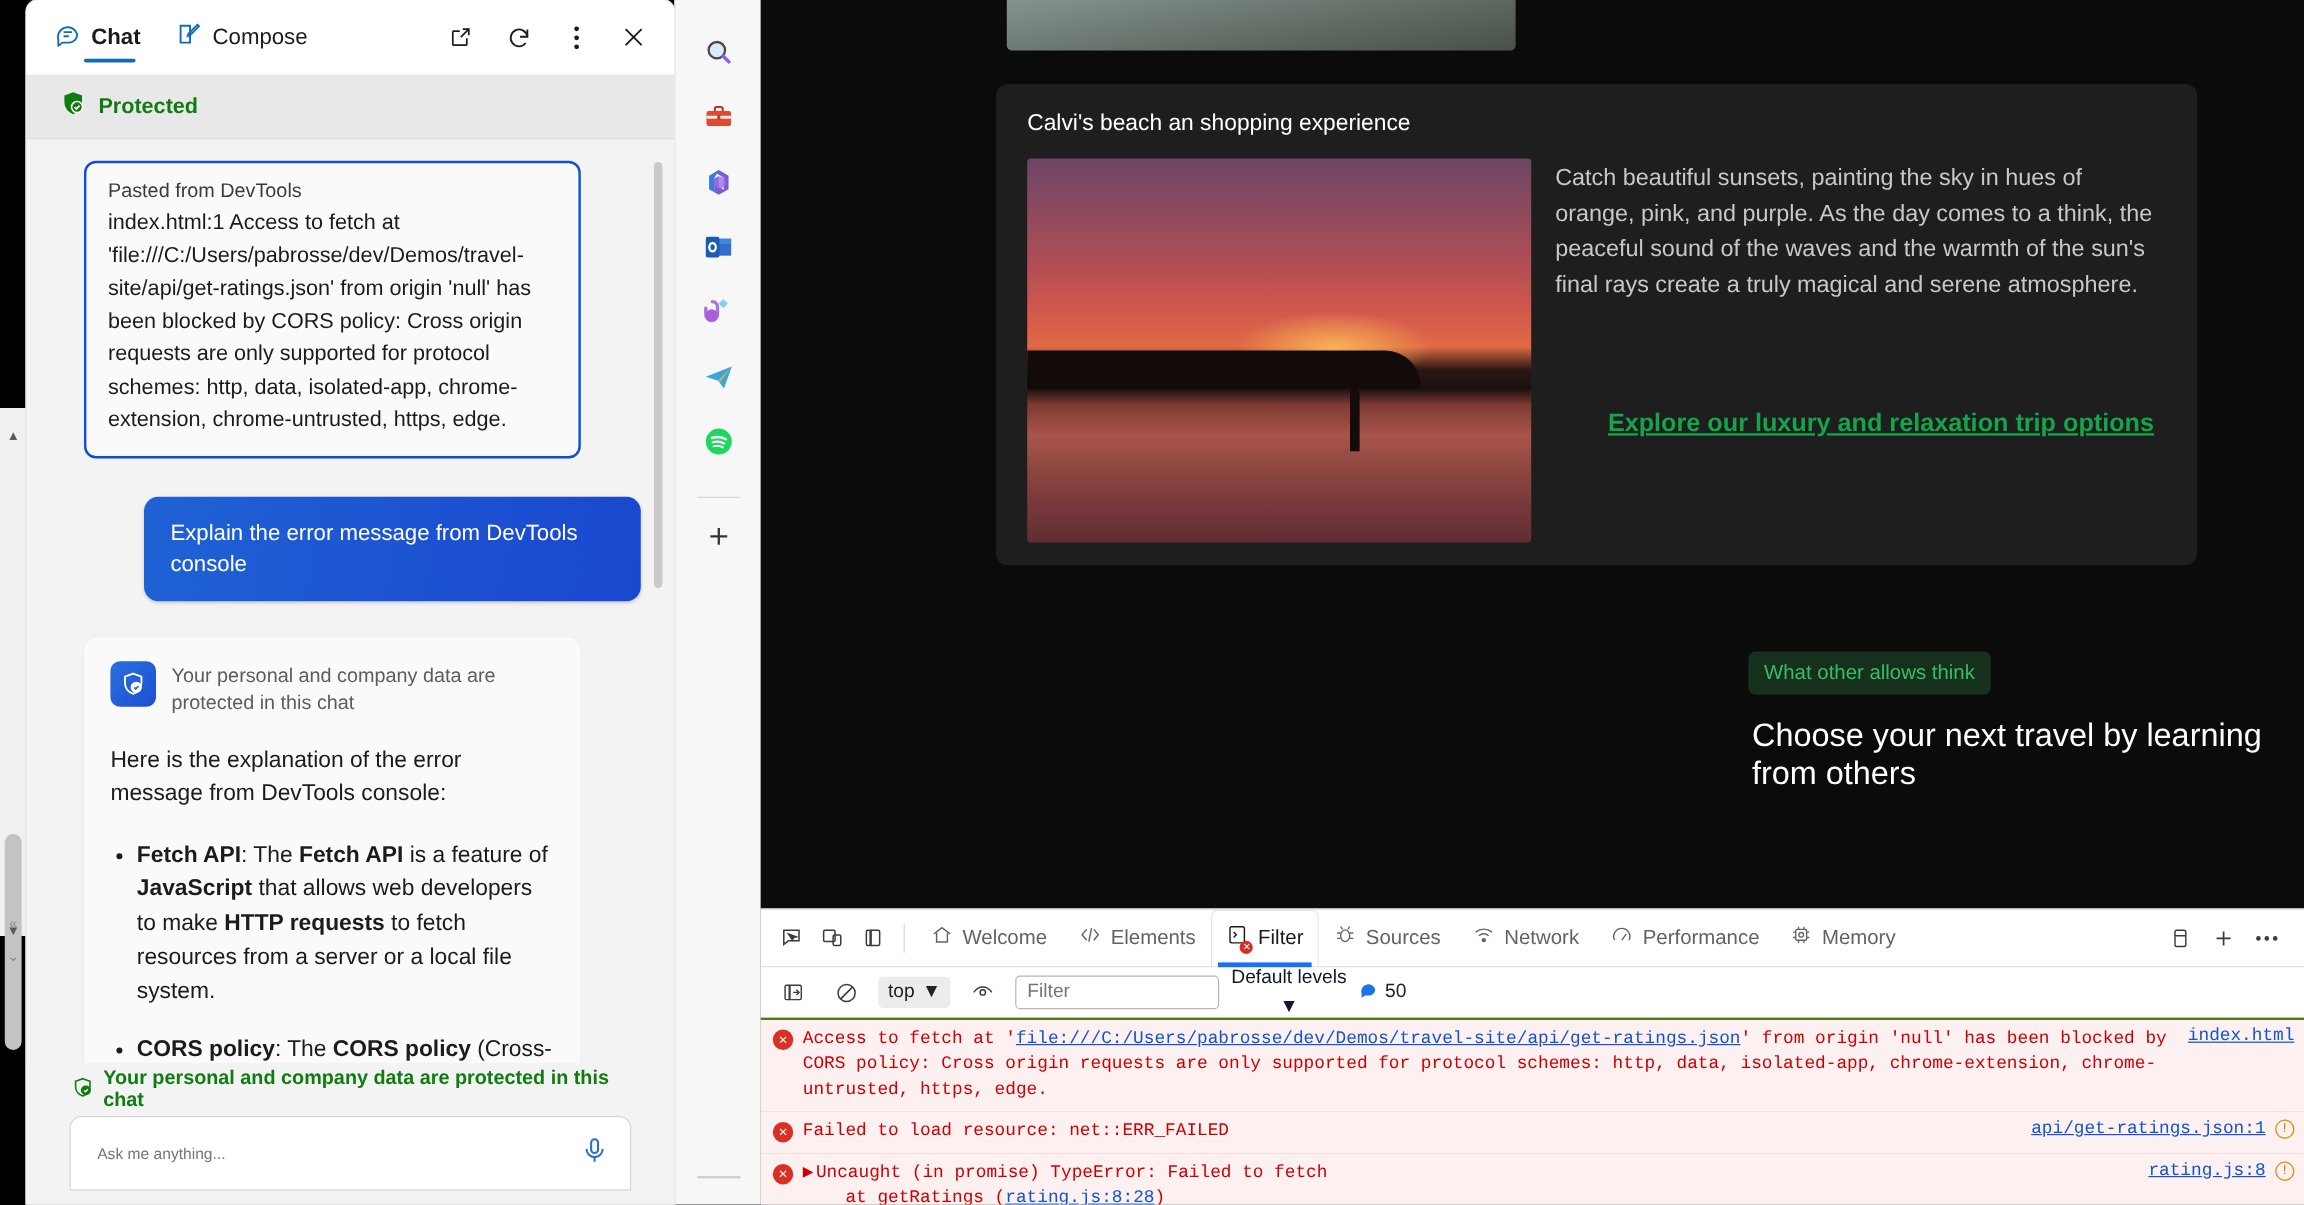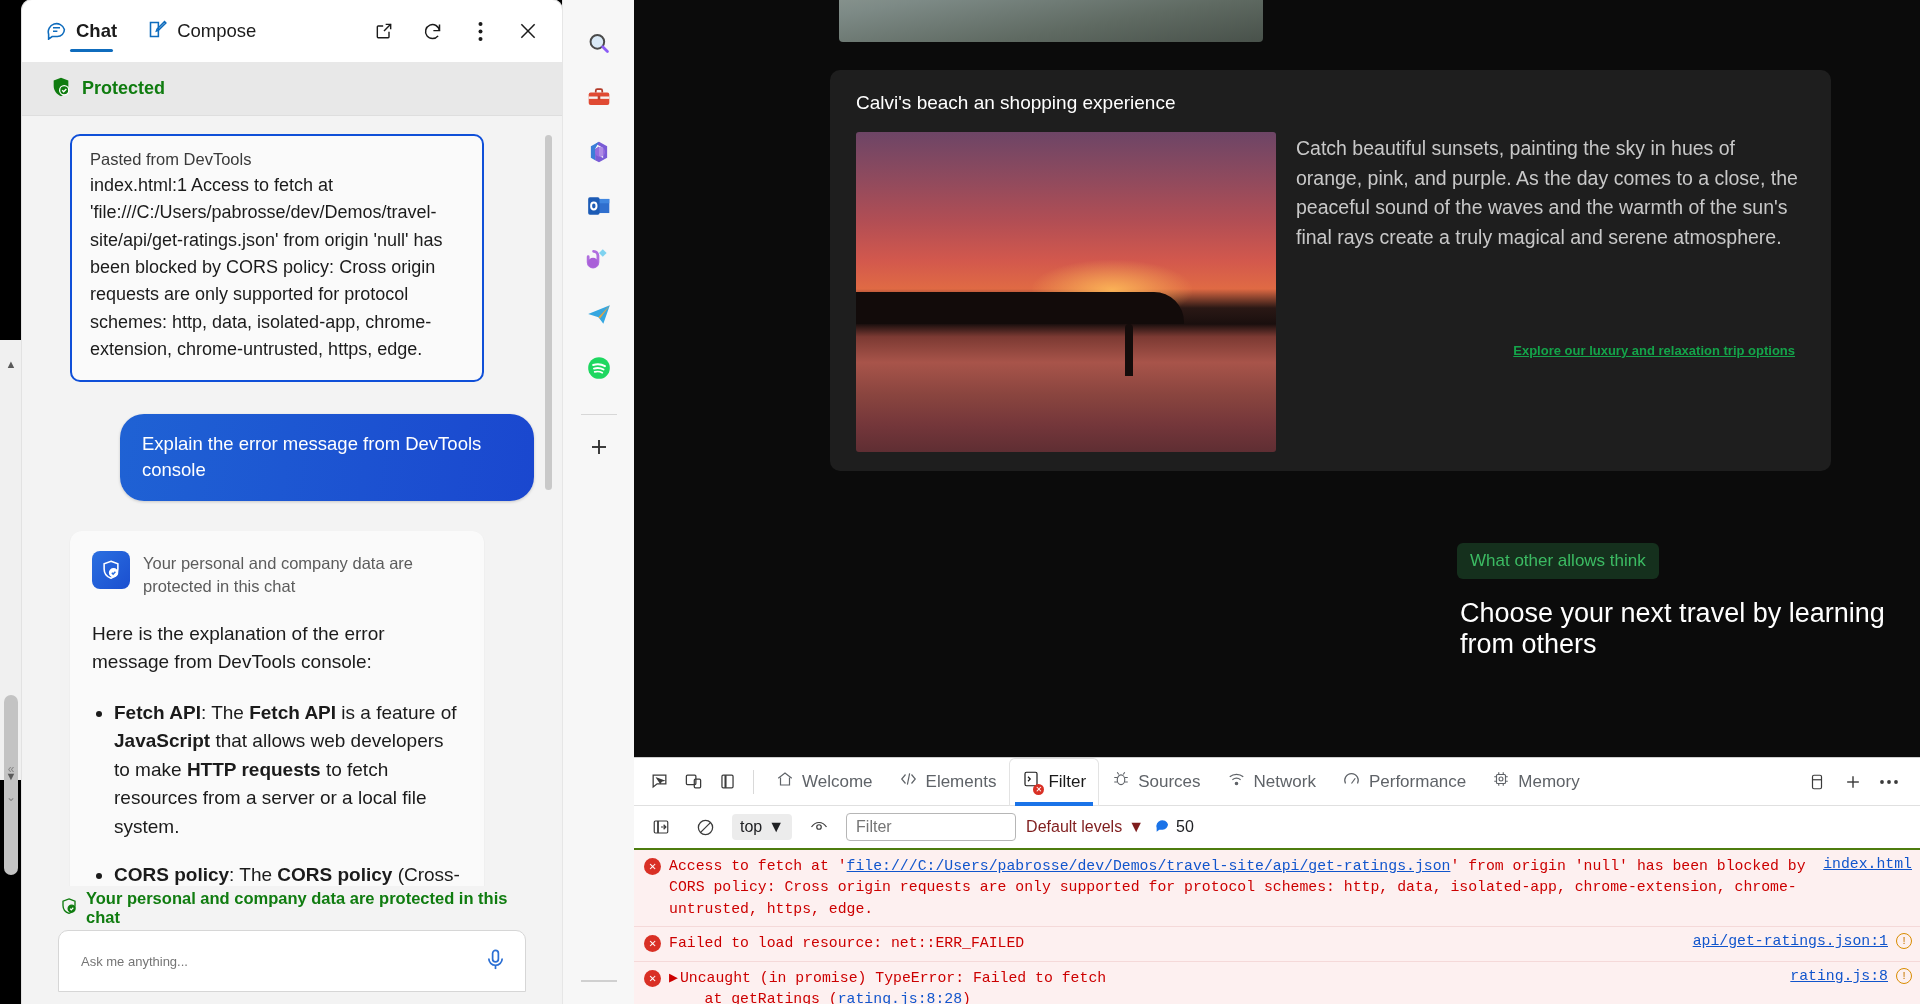--- a/index.html
+++ b/index.html
@@ -56,21 +56,21 @@
     border: 2.2px solid #0f4fd8; border-radius: 10px;
     background: #fafafa; padding: 14px 18px 16px 18px;
     width: 414px;
   }
   .pasted-label { font-size: 16.5px; color: #3a3a3a; margin-bottom: 3px; }
   .pasted-body { font-size: 18px; line-height: 1.52; color: #1b1b1b; word-break: break-word; }
 
   .user-bubble {
     margin: 32px 0 0 auto; width: 414px;
     background: linear-gradient(100deg, #1f62d4 0%, #1a47cf 100%);
-    color: #fff; border-radius: 24px;
+    color: #fff; border-radius: 12px;
     padding: 17px 22px; font-size: 18.5px; line-height: 1.45;
     box-shadow: 0 1px 3px rgba(0,0,0,.18);
   }
 
   .assistant-card {
     margin-top: 30px; width: 414px; background: #fafafa;
     border-radius: 12px; padding: 20px 22px 22px 22px;
     box-shadow: 0 1px 2px rgba(0,0,0,.07);
   }
   .assist-head { display: flex; gap: 13px; align-items: flex-start; margin-bottom: 22px; }
@@ -171,21 +171,21 @@
   }
   .sunset-figure {
     position: absolute; left: 64%; top: 60%; width: 8px; height: 52px;
     background: #140c0b; border-radius: 4px 4px 0 0;
   }
   .card-text {
     flex: 1; font-size: 19.5px; line-height: 1.52; color: #c8c8c8; padding-top: 2px;
   }
   .card-link-wrap { text-align: right; margin-top: 88px; padding-right: 10px; }
   .card-link {
-    font-size: 13px; font-weight: 700; color: #14a44a;
+    font-size: 21px; font-weight: 700; color: #14a44a;
     text-decoration: underline; cursor: pointer;
   }
 
   .pill {
     position: absolute; left: 823px; top: 543px;
     background: #15301d; color: #3cbb63; font-size: 17px;
     padding: 8px 13px; border-radius: 6px; display: inline-block;
   }
   .section-head {
     position: absolute; left: 826px; top: 598px;
@@ -226,21 +226,21 @@
   }
   .ctx-select {
     display: flex; align-items: center; gap: 6px; background: #ececec;
     border-radius: 4px; padding: 4px 8px; font-size: 16px; color: #202124; cursor: pointer;
   }
   .filter-input {
     width: 170px; height: 28px; border: 1px solid #b6b6b6; border-radius: 4px;
     padding: 0 9px; font-size: 16px; color: #5f6368; outline: none;
     font-family: "Liberation Sans", sans-serif; background: #fff;
   }
-  .levels { display: flex; align-items: center; gap: 6px; font-size: 16px; color: #7f1d1d; cursor: pointer; }
+  .levels { display: flex; align-items: center; gap: 6px; font-size: 16px; color: #0f172a; cursor: pointer; flex-direction: column; }
   .msg-count { display: flex; align-items: center; gap: 6px; font-size: 16px; color: #202124; }
 
   .console-body {
     position: absolute; top: 92px; left: 0; right: 0; bottom: 0;
     overflow: hidden;
     font-family: "Liberation Mono", monospace;
     font-size: 14.8px;
   }
   .con-row {
     display: flex; background: #fdf0f0; border-bottom: 1px solid #f5d9d9;
@@ -471,21 +471,21 @@
 
     <div class="card-dark">
       <div class="card-title">Calvi's beach an shopping experience</div>
       <div class="card-row">
         <div class="sunset-img">
           <div class="sunset-glow"></div>
           <div class="sunset-headland"></div>
           <div class="sunset-figure"></div>
         </div>
         <div style="flex:1;">
-          <div class="card-text">Catch beautiful sunsets, painting the sky in hues of orange, pink, and purple. As the day comes to a close, the peaceful sound of the waves and the warmth of the sun's final rays create a truly magical and serene atmosphere.</div>
+          <div class="card-text">Catch beautiful sunsets, painting the sky in hues of orange, pink, and purple. As the day comes to a think, the peaceful sound of the waves and the warmth of the sun's final rays create a truly magical and serene atmosphere.</div>
           <div class="card-link-wrap">
             <span class="card-link">Explore our luxury and relaxation trip options</span>
           </div>
         </div>
       </div>
     </div>
 
     <div class="pill">What other allows think</div>
     <div class="section-head">Choose your next travel by learning from others</div>
 

